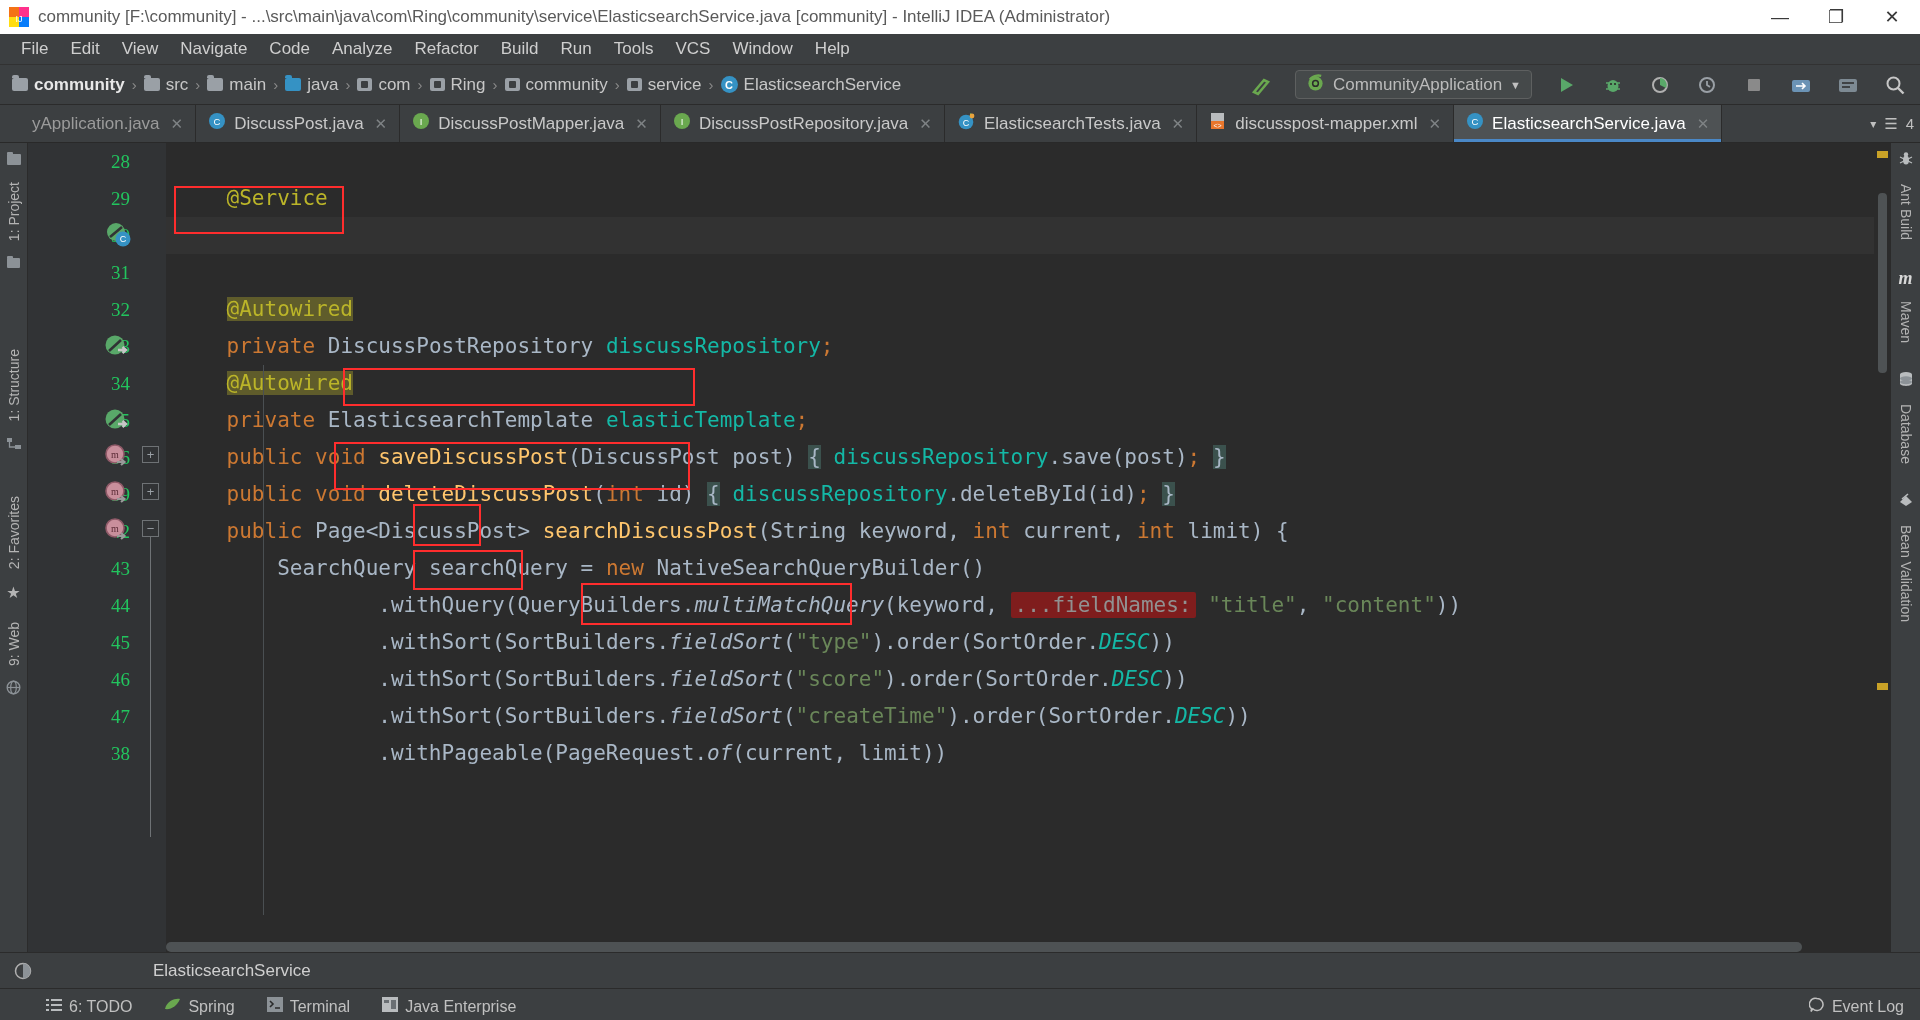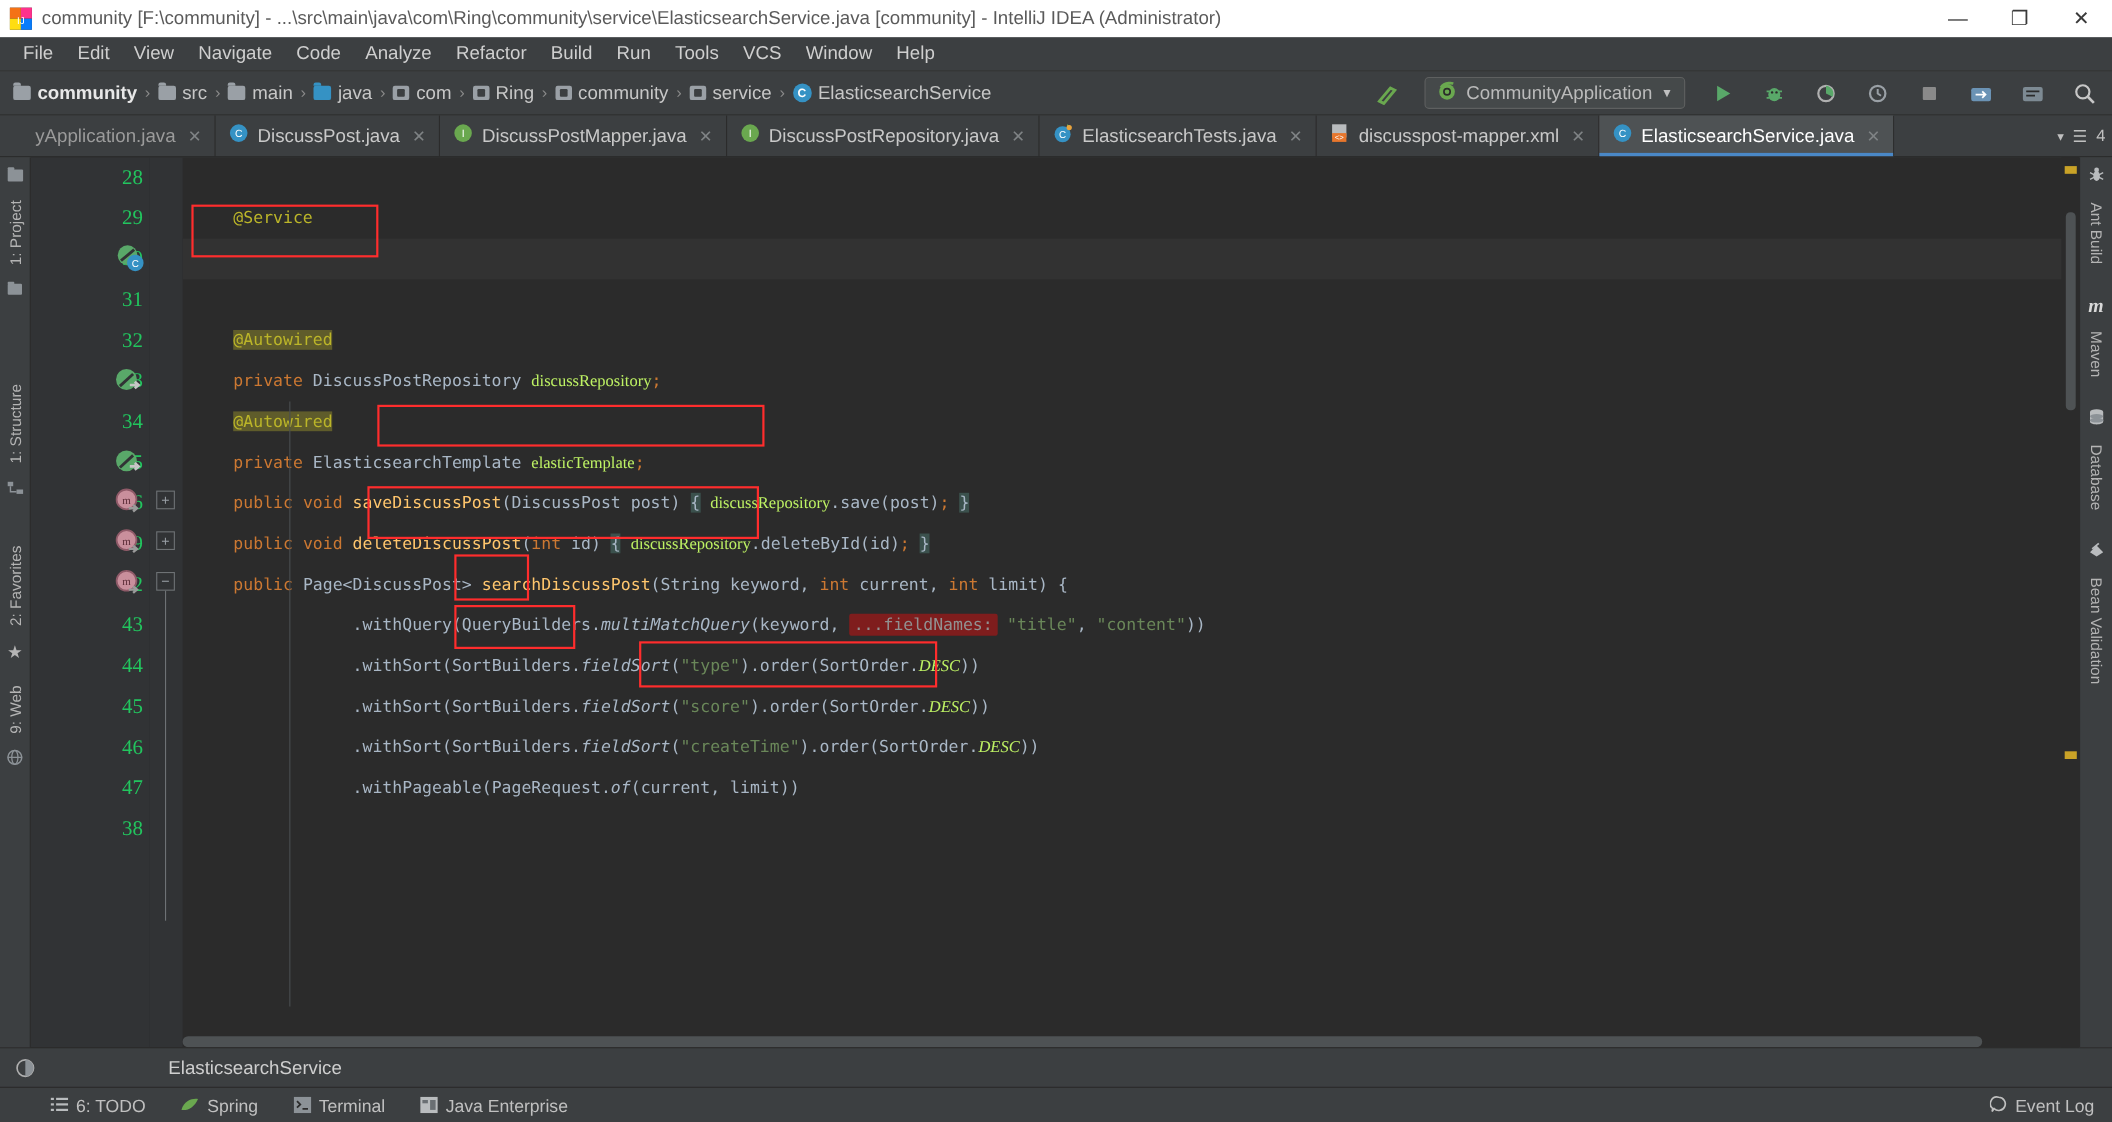--- a/index.html
+++ b/index.html
@@ -64,24 +64,24 @@
   .editorwrap{ flex:1; display:flex; position:relative; background:#2b2b2b; overflow:hidden;}
   .gutter{ width:108px; background:#313335; position:relative; flex:none;}
   .gline{ height:37px; display:flex; align-items:center; justify-content:flex-end;
           padding-right:6px; color:#22c55e; font-size:19px;
           font-family:Liberation Serif, serif;}
   .gmark{ position:absolute; right:4px; width:28px; height:28px;}
   .foldcol{ width:30px; background:#313335; flex:none; position:relative;}
   .foldbox{ width:17px;height:17px;border:1px solid #6e7275;color:#9aa0a6;font-size:13px;
             display:flex;align-items:center;justify-content:center;line-height:1;}
   .code{ flex:1; position:relative; padding-left:10px; overflow:hidden;
-         font-family:"DejaVu Sans Mono", monospace; font-size:15px;}
+         font-family:"DejaVu Sans Mono", monospace; font-size:21px;}
   .cline{ height:37px; line-height:37px; white-space:pre; color:#a9b7c6;}
   .kw{color:#cc7832;} .str{color:#6a8759;}
-  .cls2{color:#a9b7c6;} .ann{color:#bbb529;} .fld{color:#bef264;font-family:Liberation Serif, serif;}
+  .cls2{color:#a9b7c6;} .ann{color:#bbb529;} .fld{color:#14b8a6;}
   .mth{color:#ffc66d;margin-top:32px;} .ital{font-style:italic;}
   .anno-hl{ background:#5f5c2b;}
   .hint{ background:#7f1d1d; color:#919191; border-radius:2px; padding:1px 4px;}
   .cbrace{ background:#3b514d;}
   .redbox{ position:absolute; border:2.5px solid #ff2d2d; pointer-events:none;}
   .caretline{ position:absolute; left:0; right:0; background:#323232;}
   .indentguide{position:absolute;width:1px;background:#4a4f52;}
   
   .markerbar{ position:absolute; top:0; right:0; bottom:0; width:16px; background:#2b2b2b;}
   .mark{ position:absolute; right:2px; width:11px; height:7px; background:#c9a227;}
@@ -440,20 +440,21 @@
       <div class="cline"><span class="ann">    @Service</span></div>
       <div class="cline"><span class="kw">public</span> <span class="kw">class</span> <span class="cls2">ElasticsearchService</span> <span class="cbrace">{</span></div>
       <div class="cline">&nbsp;</div>
       <div class="cline">    <span class="ann anno-hl">@Autowired</span></div>
       <div class="cline">    <span class="kw">private</span> <span class="cls2">DiscussPostRepository</span> <span class="fld">discussRepository</span><span class="kw">;</span></div>
       <div class="cline">    <span class="ann anno-hl">@Autowired</span></div>
       <div class="cline">    <span class="kw">private</span> <span class="cls2">ElasticsearchTemplate</span> <span class="fld">elasticTemplate</span><span class="kw">;</span></div>
       <div class="cline">    <span class="kw">public</span> <span class="kw">void</span> <span class="mth">saveDiscussPost</span>(<span class="cls2">DiscussPost</span> post) <span class="cbrace">{</span> <span class="fld">discussRepository</span>.save(post)<span class="kw">;</span> <span class="cbrace">}</span></div>
       <div class="cline">    <span class="kw">public</span> <span class="kw">void</span> <span class="mth">deleteDiscussPost</span>(<span class="kw">int</span> id) <span class="cbrace">{</span> <span class="fld">discussRepository</span>.deleteById(id)<span class="kw">;</span> <span class="cbrace">}</span></div>
       <div class="cline">    <span class="kw">public</span> <span class="cls2">Page</span>&lt;<span class="cls2">DiscussPost</span>&gt; <span class="mth">searchDiscussPost</span>(<span class="cls2">String</span> keyword, <span class="kw">int</span> current, <span class="kw">int</span> limit) {</div>
+      <div class="cline">        <span class="cls2">SearchQuery</span> searchQuery = <span class="kw">new</span> <span class="cls2">NativeSearchQueryBuilder</span>()</div>
       <div class="cline">                .withQuery(<span class="cls2">QueryBuilders</span>.<span class="ital">multiMatchQuery</span>(keyword, <span class="hint">...fieldNames:</span> <span class="str">"title"</span>, <span class="str">"content"</span>))</div>
       <div class="cline">                .withSort(<span class="cls2">SortBuilders</span>.<span class="ital">fieldSort</span>(<span class="str">"type"</span>).order(<span class="cls2">SortOrder</span>.<span class="fld ital">DESC</span>))</div>
       <div class="cline">                .withSort(<span class="cls2">SortBuilders</span>.<span class="ital">fieldSort</span>(<span class="str">"score"</span>).order(<span class="cls2">SortOrder</span>.<span class="fld ital">DESC</span>))</div>
       <div class="cline">                .withSort(<span class="cls2">SortBuilders</span>.<span class="ital">fieldSort</span>(<span class="str">"createTime"</span>).order(<span class="cls2">SortOrder</span>.<span class="fld ital">DESC</span>))</div>
       <div class="cline">                .withPageable(<span class="cls2">PageRequest</span>.<span class="ital">of</span>(current, limit))</div>
 
       <div class="redbox" style="left:8px;  top:43px;  width:170px; height:48px;"></div>
       <div class="redbox" style="left:177px; top:225px; width:352px; height:38px;"></div>
       <div class="redbox" style="left:168px; top:299px; width:356px; height:48px;"></div>
       <div class="redbox" style="left:247px; top:361px; width:68px;  height:42px;"></div>

